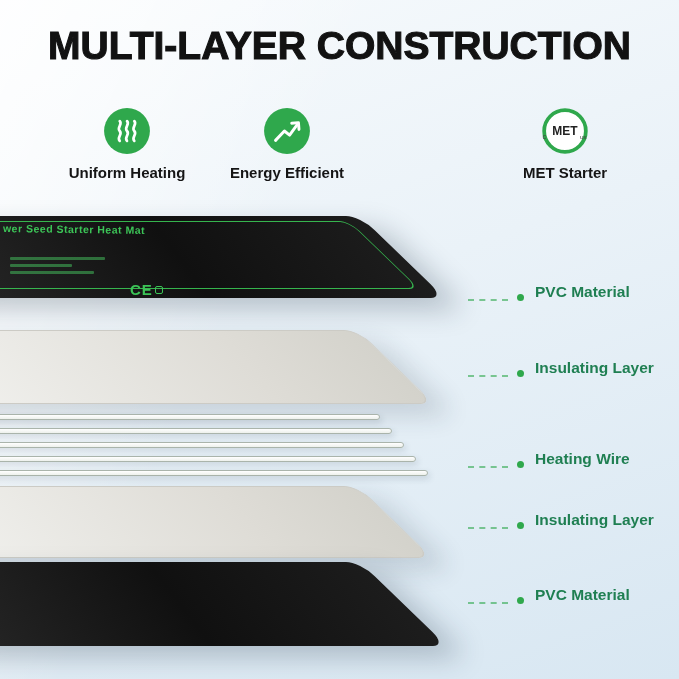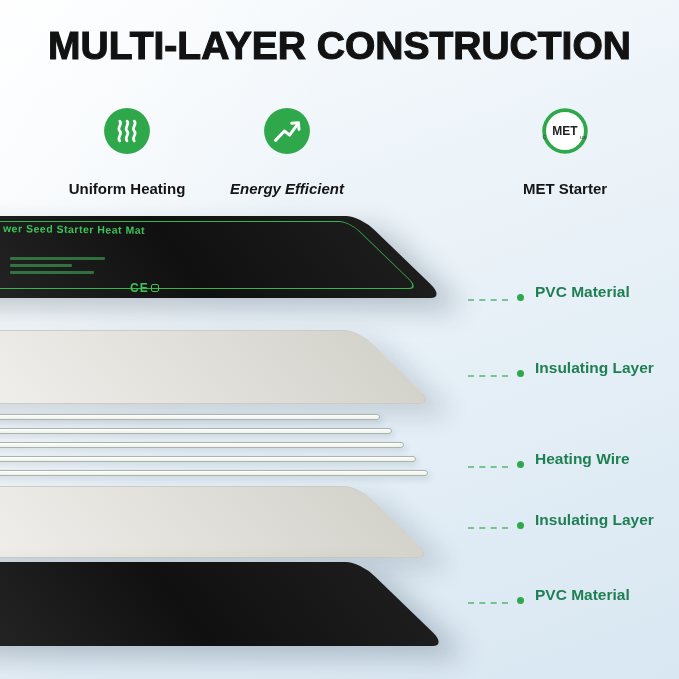--- a/index.html
+++ b/index.html
@@ -20,24 +20,24 @@
     white-space:nowrap;
   }
 
   
   .feature {
     position:absolute; top:106px; width:150px;
     display:flex; flex-direction:column; align-items:center;
   }
   .feature svg { width:50px; height:50px; display:block; }
   .feature-label {
-    margin-top:24px; font-size:15px; font-weight:700; color:#151515; white-space:nowrap;
+    margin-top:8px; font-size:15px; font-weight:700; color:#151515; white-space:nowrap;
   }
   #feature-1 { left:52px; }
-  #feature-2 { left:212px;font-style:italic; }
+  #feature-2 { left:212px; }
   #feature-3 { left:357px; }
   #feature-4 { left:490px; }
 
   
   .mat {
     position:absolute; transform-origin:0 0; transform:skewX(46deg);
     border-radius:14px;
   }
   .mat.black {
     background:linear-gradient(105deg,#2a2a2a 0%,#101010 55%,#1d1d1d 100%);
@@ -64,21 +64,21 @@
     font-size:10.5px; font-weight:700; color:#3cc457;
     letter-spacing:.5px; transform:rotate(.8deg); white-space:nowrap;
   }
   .fine-print { position:absolute; left:10px; top:257px; width:110px; }
   .fine-print .fp-line { height:2.5px; background:rgba(70,200,95,.5); border-radius:1px; margin-bottom:4.5px; }
   .fine-print .fp-line:nth-child(1){ width:95px; }
   .fine-print .fp-line:nth-child(2){ width:62px; }
   .fine-print .fp-line:nth-child(3){ width:84px; }
   .ce-mark {
     position:absolute; left:130px; top:281px; display:flex; gap:2px; align-items:center;
-    color:#3cc457; font-size:12px; font-weight:700; letter-spacing:1px;
+    color:#3cc457; font-size:15px; font-weight:700; letter-spacing:1px;
   }
   .ce-box { width:8px; height:8px; border:1.2px solid #3cc457; border-radius:2px; }
 
   
   .wire {
     position:absolute; left:-12px; height:6px;
     border:1px solid #aab4ab; border-radius:4px;
     background:linear-gradient(#ffffff,#edf1ec);
     box-shadow:2px 3px 6px rgba(40,60,80,.15);
   }

